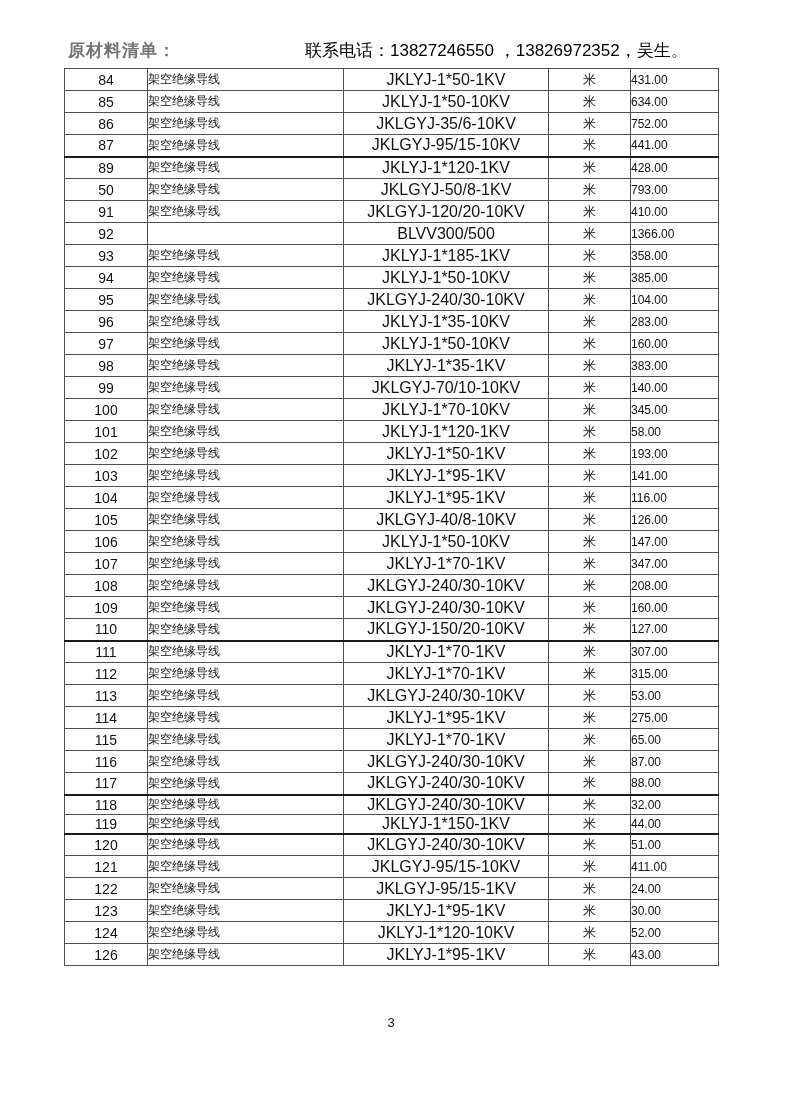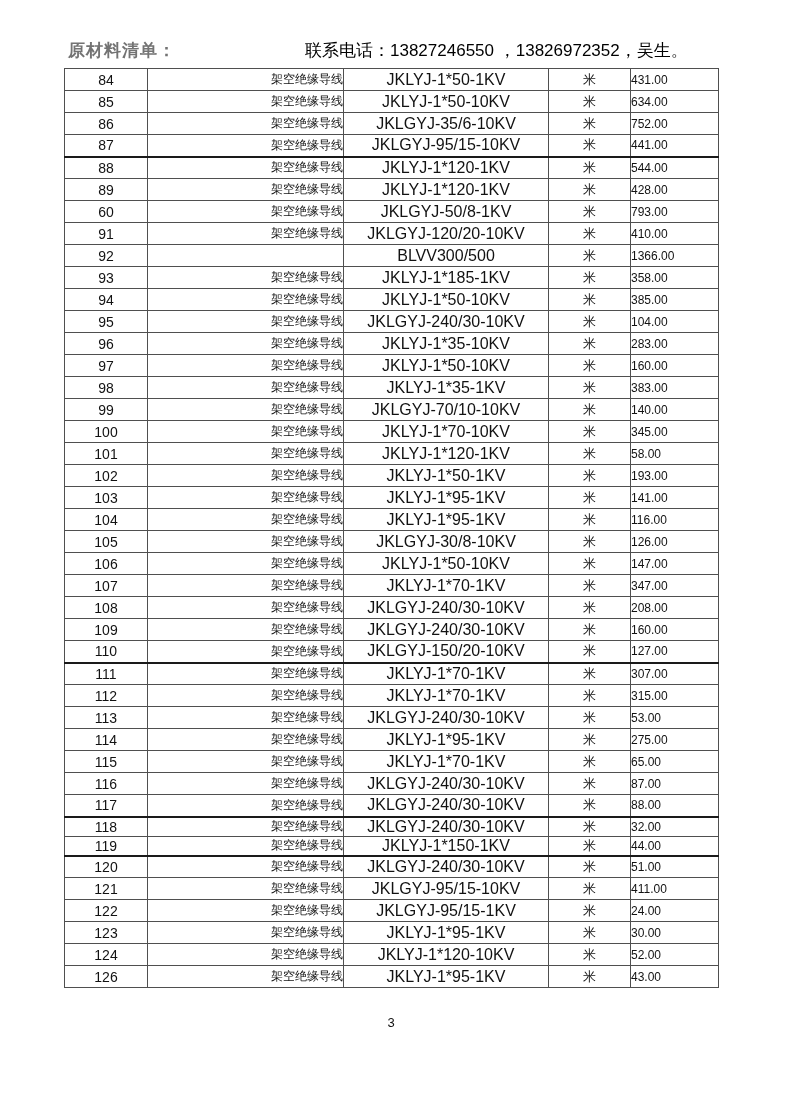--- a/index.html
+++ b/index.html
@@ -47,21 +47,21 @@
     padding: 0;
     overflow: hidden;
     white-space: nowrap;
     vertical-align: middle;
     color: #121212;
   }
   table.materials tr { height: 22px; margin-left: 12px; }
   table.materials tr.short { height: 17px; }
   table.materials tr.thick-after td { border-bottom: 2px solid #1a1a1a; }
   td.col-no   { text-align: center; font-size: 14px; }
-  td.col-name { text-align: right; font-size: 12px; }
+  td.col-name { text-align: left; font-size: 12px; }
   td.col-spec { text-align: center; font-size: 16px; }
   td.col-unit { text-align: center; font-size: 13px; }
   td.col-qty  { font-size: 12px; padding-right: 9px; }
   .page-number {
     position: absolute;
     left: 64px;
     top: 1015px;
     width: 654px;
     text-align: center;
     font-size: 13px;
@@ -108,35 +108,28 @@
           <td class="col-qty">752.00</td>
         </tr>
         <tr class="thick-after">
           <td class="col-no">87</td>
           <td class="col-name">架空绝缘导线</td>
           <td class="col-spec">JKLGYJ-95/15-10KV</td>
           <td class="col-unit">米</td>
           <td class="col-qty">441.00</td>
         </tr>
         <tr>
-          <td class="col-no">88</td>
+          <td class="col-no">89</td>
           <td class="col-name">架空绝缘导线</td>
           <td class="col-spec">JKLYJ-1*120-1KV</td>
           <td class="col-unit">米</td>
-          <td class="col-qty">544.00</td>
-        </tr>
-        <tr>
-          <td class="col-no">89</td>
-          <td class="col-name">架空绝缘导线</td>
-          <td class="col-spec">JKLYJ-1*120-1KV</td>
-          <td class="col-unit">米</td>
           <td class="col-qty">428.00</td>
         </tr>
         <tr>
-          <td class="col-no">60</td>
+          <td class="col-no">50</td>
           <td class="col-name">架空绝缘导线</td>
           <td class="col-spec">JKLGYJ-50/8-1KV</td>
           <td class="col-unit">米</td>
           <td class="col-qty">793.00</td>
         </tr>
         <tr>
           <td class="col-no">91</td>
           <td class="col-name">架空绝缘导线</td>
           <td class="col-spec">JKLGYJ-120/20-10KV</td>
           <td class="col-unit">米</td>
@@ -229,21 +222,21 @@
         <tr>
           <td class="col-no">104</td>
           <td class="col-name">架空绝缘导线</td>
           <td class="col-spec">JKLYJ-1*95-1KV</td>
           <td class="col-unit">米</td>
           <td class="col-qty">116.00</td>
         </tr>
         <tr>
           <td class="col-no">105</td>
           <td class="col-name">架空绝缘导线</td>
-          <td class="col-spec">JKLGYJ-30/8-10KV</td>
+          <td class="col-spec">JKLGYJ-40/8-10KV</td>
           <td class="col-unit">米</td>
           <td class="col-qty">126.00</td>
         </tr>
         <tr>
           <td class="col-no">106</td>
           <td class="col-name">架空绝缘导线</td>
           <td class="col-spec">JKLYJ-1*50-10KV</td>
           <td class="col-unit">米</td>
           <td class="col-qty">147.00</td>
         </tr>

